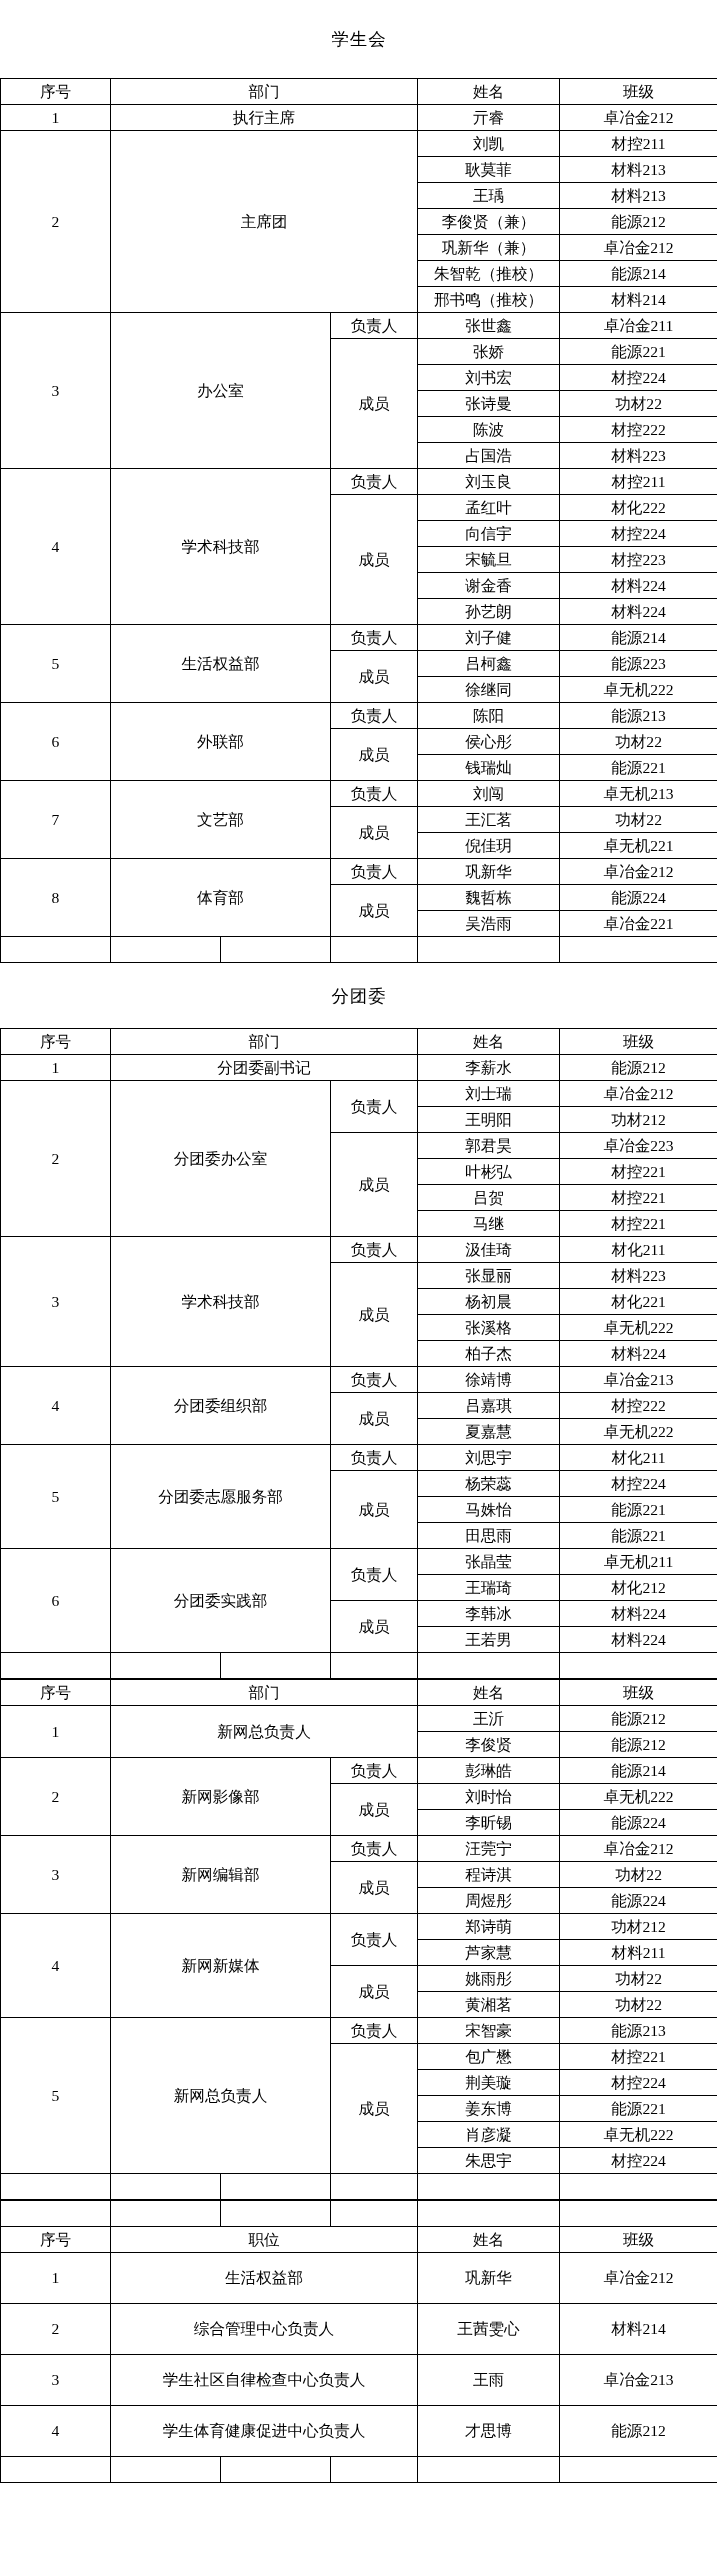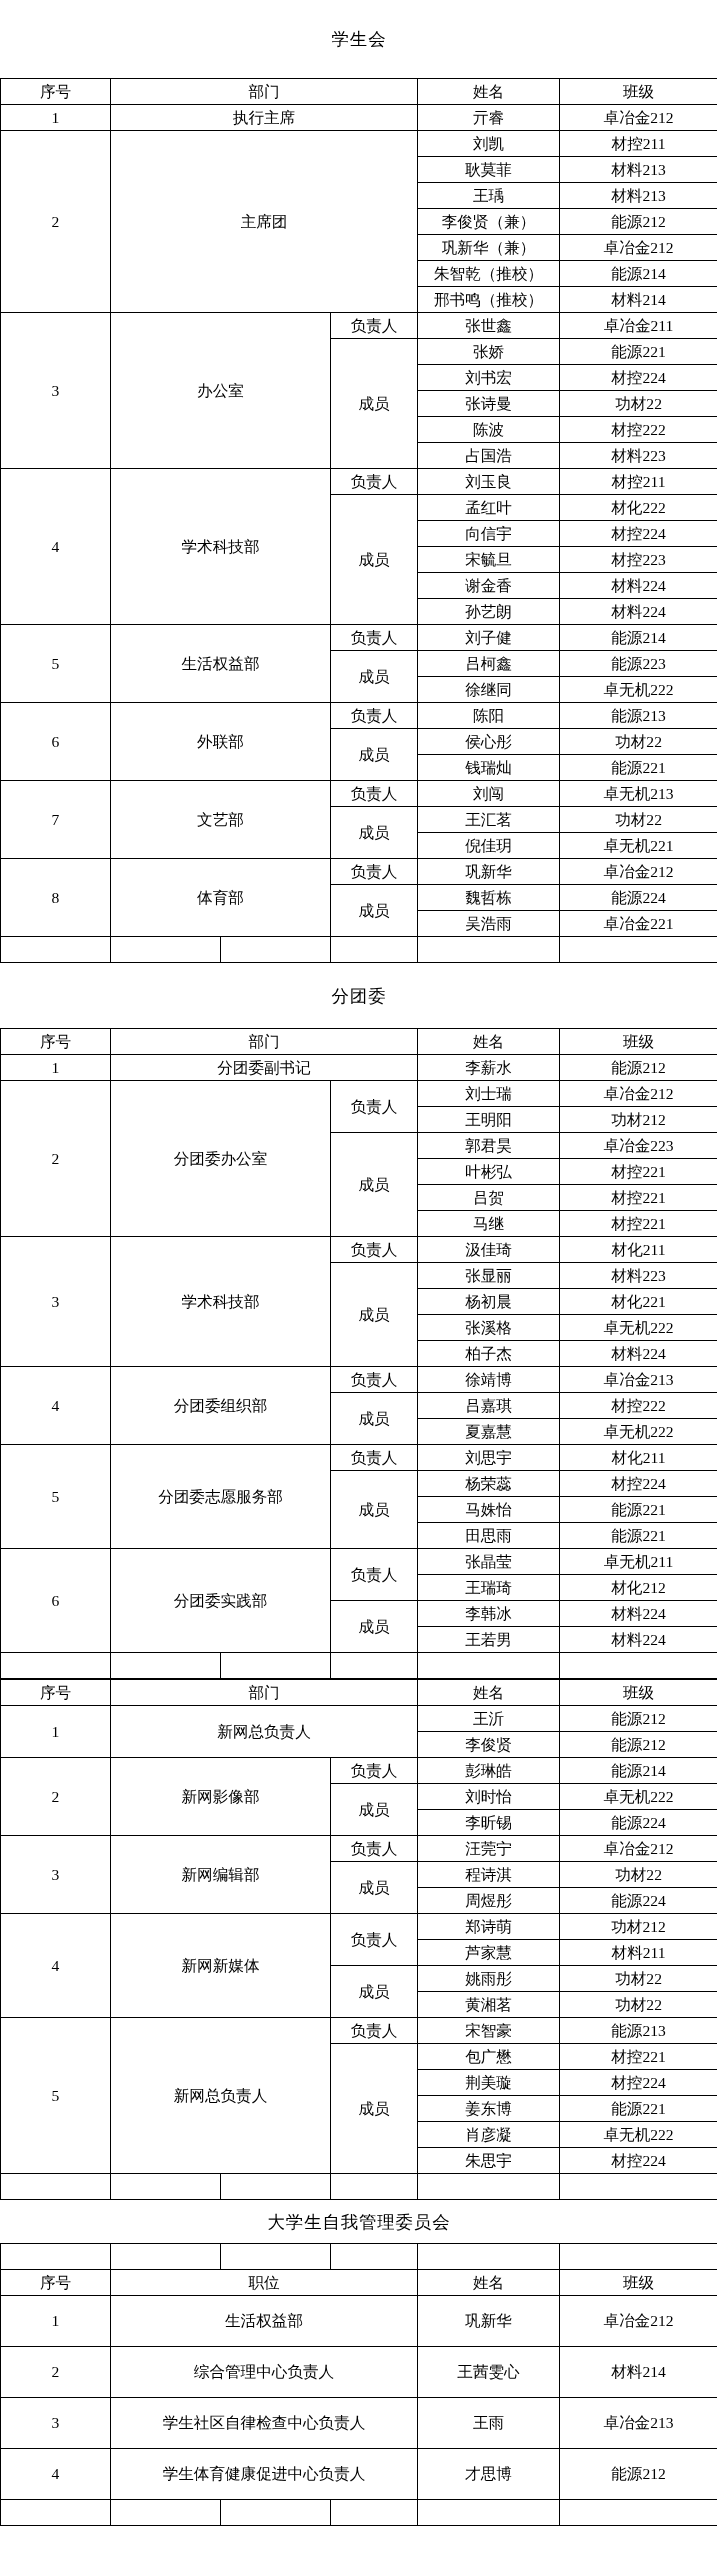--- a/index.html
+++ b/index.html
@@ -479,23 +479,20 @@
           <td></td>
           <td></td>
           <td></td>
           <td></td>
         </tr>
       </tbody>
     </table>
 </div>
 
 <div class="section">
-  <div class="title-block tb3">
-    <span>大学生自我管理委员会</span>
-  </div>
   <table class="roster">
       <colgroup>
         <col style="width: 110px;">
         <col style="width: 110px;">
         <col style="width: 110px;">
         <col style="width: 87px;">
         <col style="width: 142px;">
         <col style="width: 158px;">
       </colgroup>
       <tbody>

